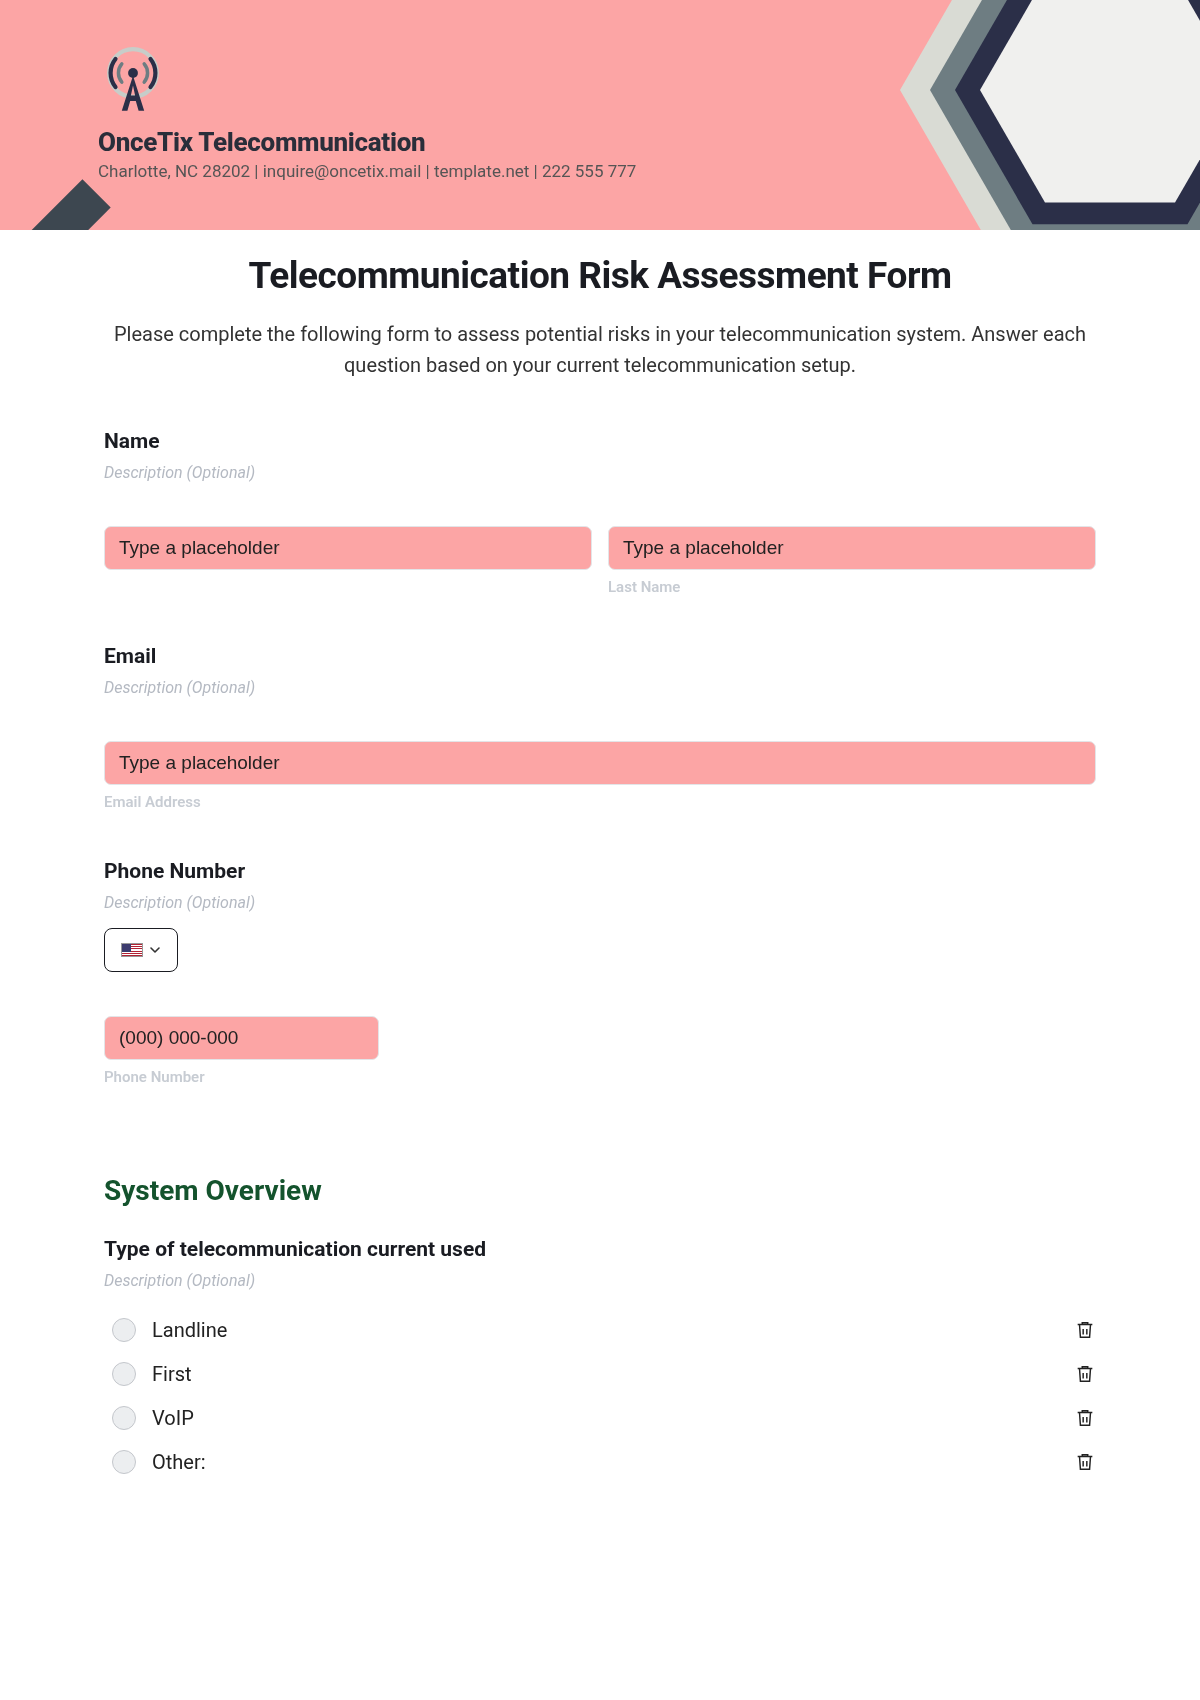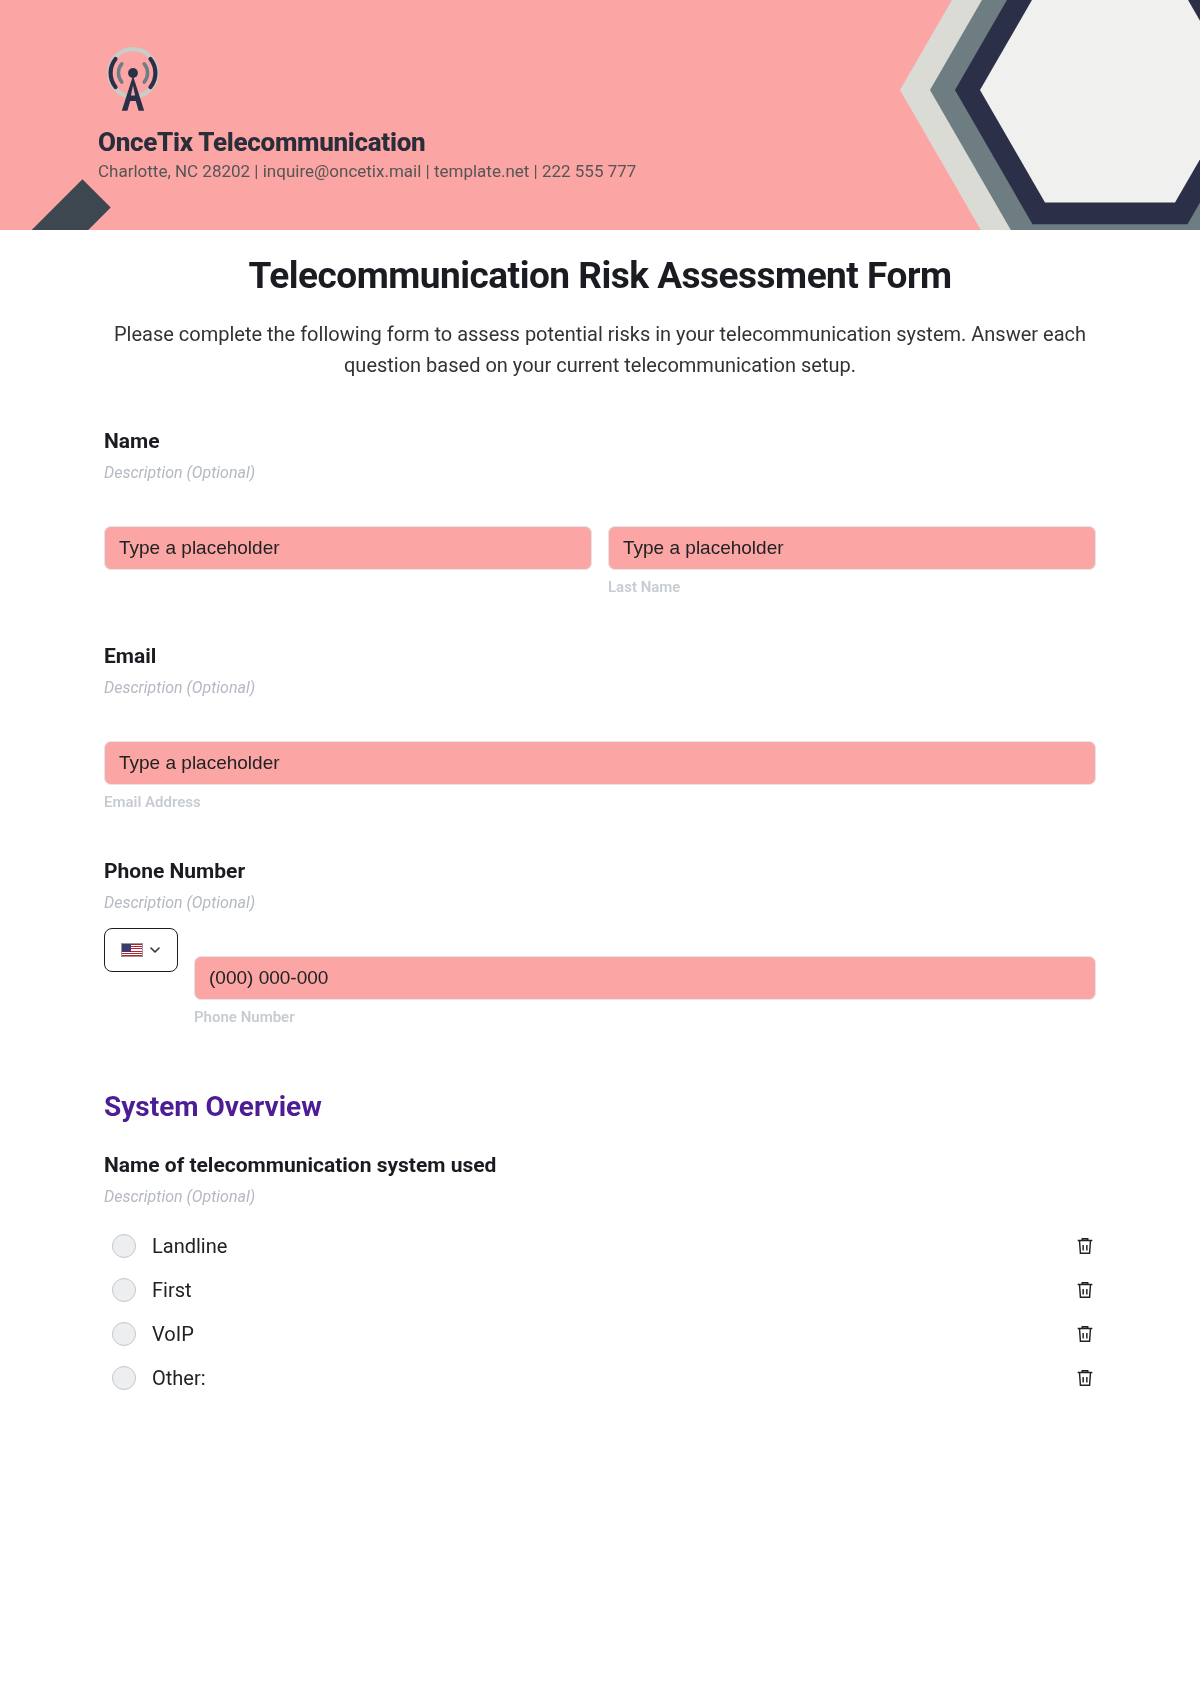--- a/index.html
+++ b/index.html
@@ -20,26 +20,26 @@
 .form-title { font-size:37px; font-weight:700; color:#1a1c22; text-align:center; letter-spacing:-0.5px; }
 .form-desc { font-size:20px; color:#333; text-align:center; margin-top:22px; line-height:1.55; }
 .field-group { margin-top:48px; }
 .field-label { font-size:21px; font-weight:700; color:#1a1c22; }
 .field-desc { font-size:16px; font-style:italic; color:#b4b9c2; margin-top:10px; }
 .row { display:flex; gap:16px; margin-top:16px; }
 .col { flex:1; }
 .input { width:100%; height:44px; border:1px solid #e3e5e8; border-radius:7px; padding:0 14px; font-size:19px; color:#222; background:#fca5a5;margin-top:28px; }
 .input::placeholder { color:#222; }
 .sub-label { font-size:15px; font-weight:600; color:#c7ccd3; margin-top:8px; }
-.phone-row { display:flex; gap:16px; margin-top:16px; align-items:flex-start; }
+.phone-row { display:flex; gap:16px; margin-top:16px; align-items:flex-start;flex-direction:column; }
 .flag-sel { width:74px; height:44px; border:1.5px solid #1a1c22; border-radius:8px; display:flex; align-items:center; justify-content:center; gap:6px; background:#fff; cursor:pointer; }
 .flag { width:22px; height:14px; background:linear-gradient(to bottom,#b22234 0 7.7%,#fff 7.7% 15.4%,#b22234 15.4% 23.1%,#fff 23.1% 30.8%,#b22234 30.8% 38.5%,#fff 38.5% 46.2%,#b22234 46.2% 53.9%,#fff 53.9% 61.5%,#b22234 61.5% 69.2%,#fff 69.2% 76.9%,#b22234 76.9% 84.6%,#fff 84.6% 92.3%,#b22234 92.3% 100%); position:relative; border:0.5px solid #999; }
 .flag::before { content:""; position:absolute; top:0; left:0; width:9px; height:7.5px; background:#3c3b6e; }
 .phone-col { flex:1; }
-.section-title { font-size:28px; font-weight:700; color:#4c1d95; margin-top:64px; }
+.section-title { font-size:28px; font-weight:700; color:#14532d; margin-top:88px; }
 .radio-list { margin-top:18px; }
 .radio-item { display:flex; align-items:center; justify-content:space-between; padding:10px 0; }
 .radio-left { display:flex; align-items:center; gap:16px; }
 .radio-btn { width:24px; height:24px; border-radius:50%; border:1px solid #c4c7cc; background:#eceef0; margin-left:8px; cursor:pointer; }
 .radio-label { font-size:20px; color:#222; }
 .trash { width:22px; height:22px; cursor:pointer; }
 </style>
 </head>
 <body>
 
@@ -108,21 +108,21 @@
       <div class="phone-col">
         <input class="input" placeholder="(000) 000-000" style="">
         <div class="sub-label">Phone Number</div>
       </div>
     </div>
   </div>
 
   <h2 class="section-title">System Overview</h2>
 
   <div class="field-group" style="margin-top:30px">
-    <div class="field-label">Name of telecommunication system used</div>
+    <div class="field-label">Type of telecommunication current used</div>
     <div class="field-desc">Description (Optional)</div>
     <div class="radio-list">
       <div class="radio-item">
         <div class="radio-left">
           <span class="radio-btn"></span>
           <span class="radio-label">Landline</span>
         </div>
         <svg class="trash" viewBox="0 0 24 24" fill="none" stroke="#222" stroke-width="1.6">
             <path d="M4 6h16M9 6V4h6v2M6 6l1 14h10l1-14M10 11v6M14 11v6"></path>
           </svg>

